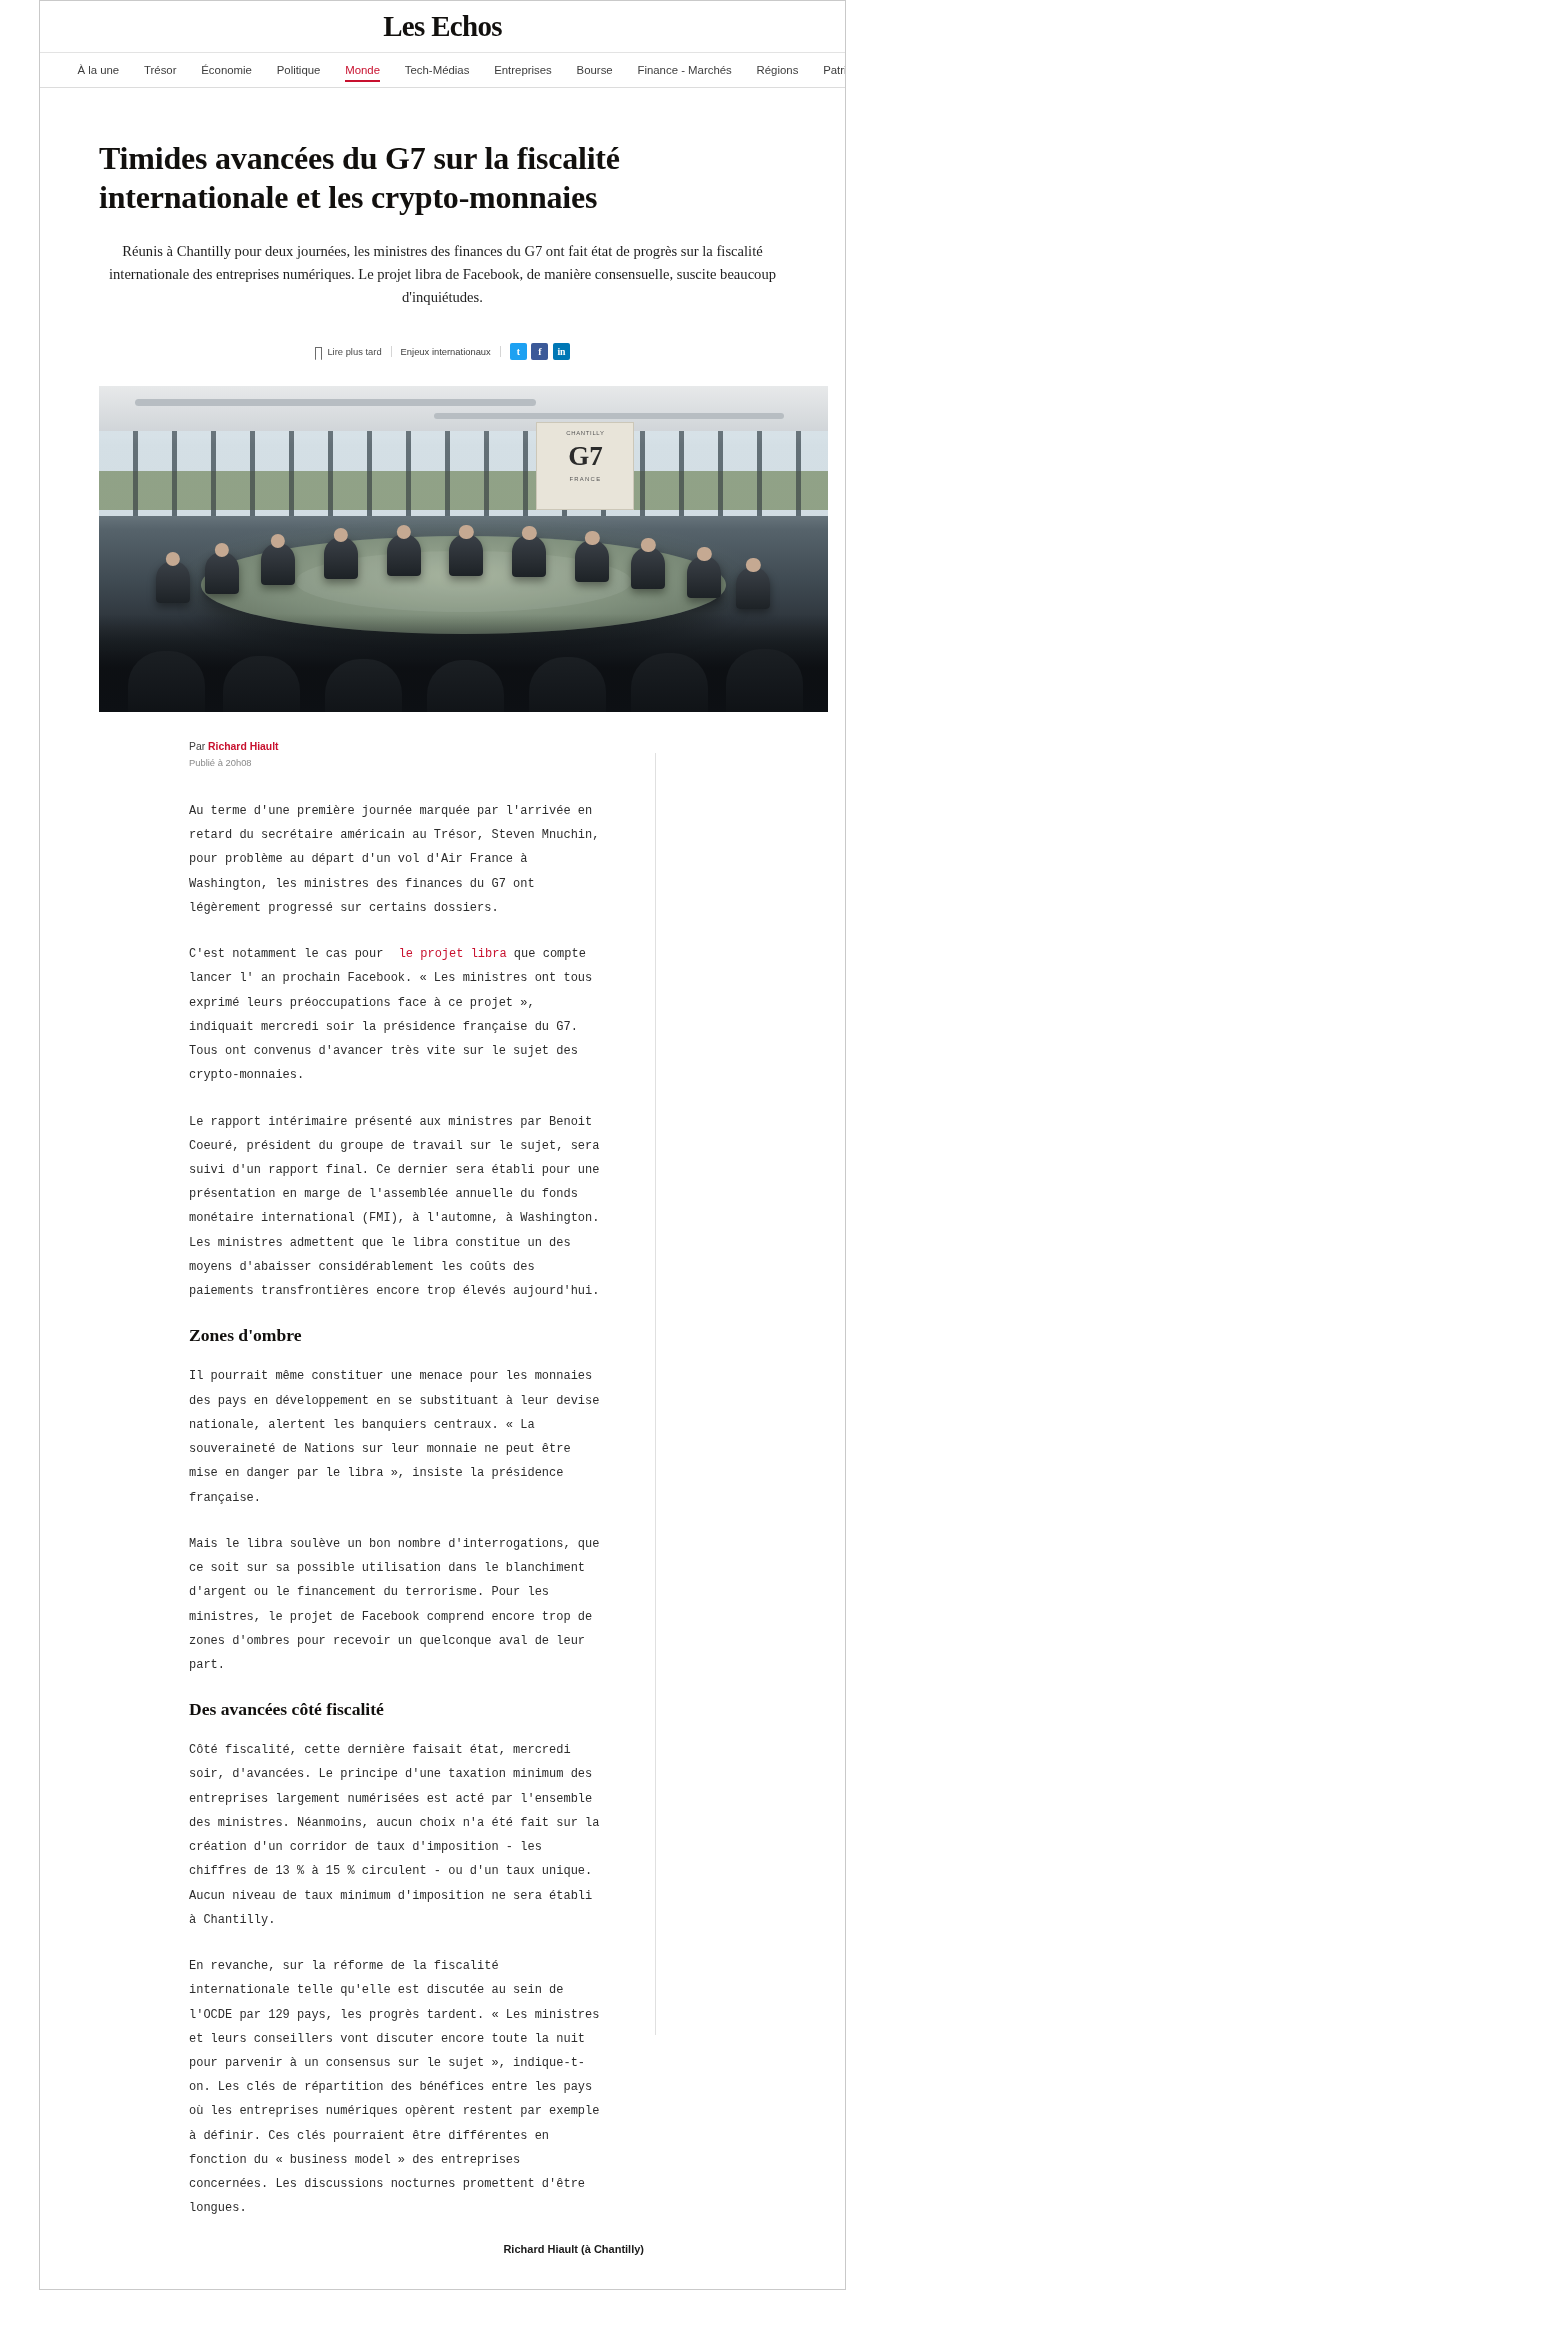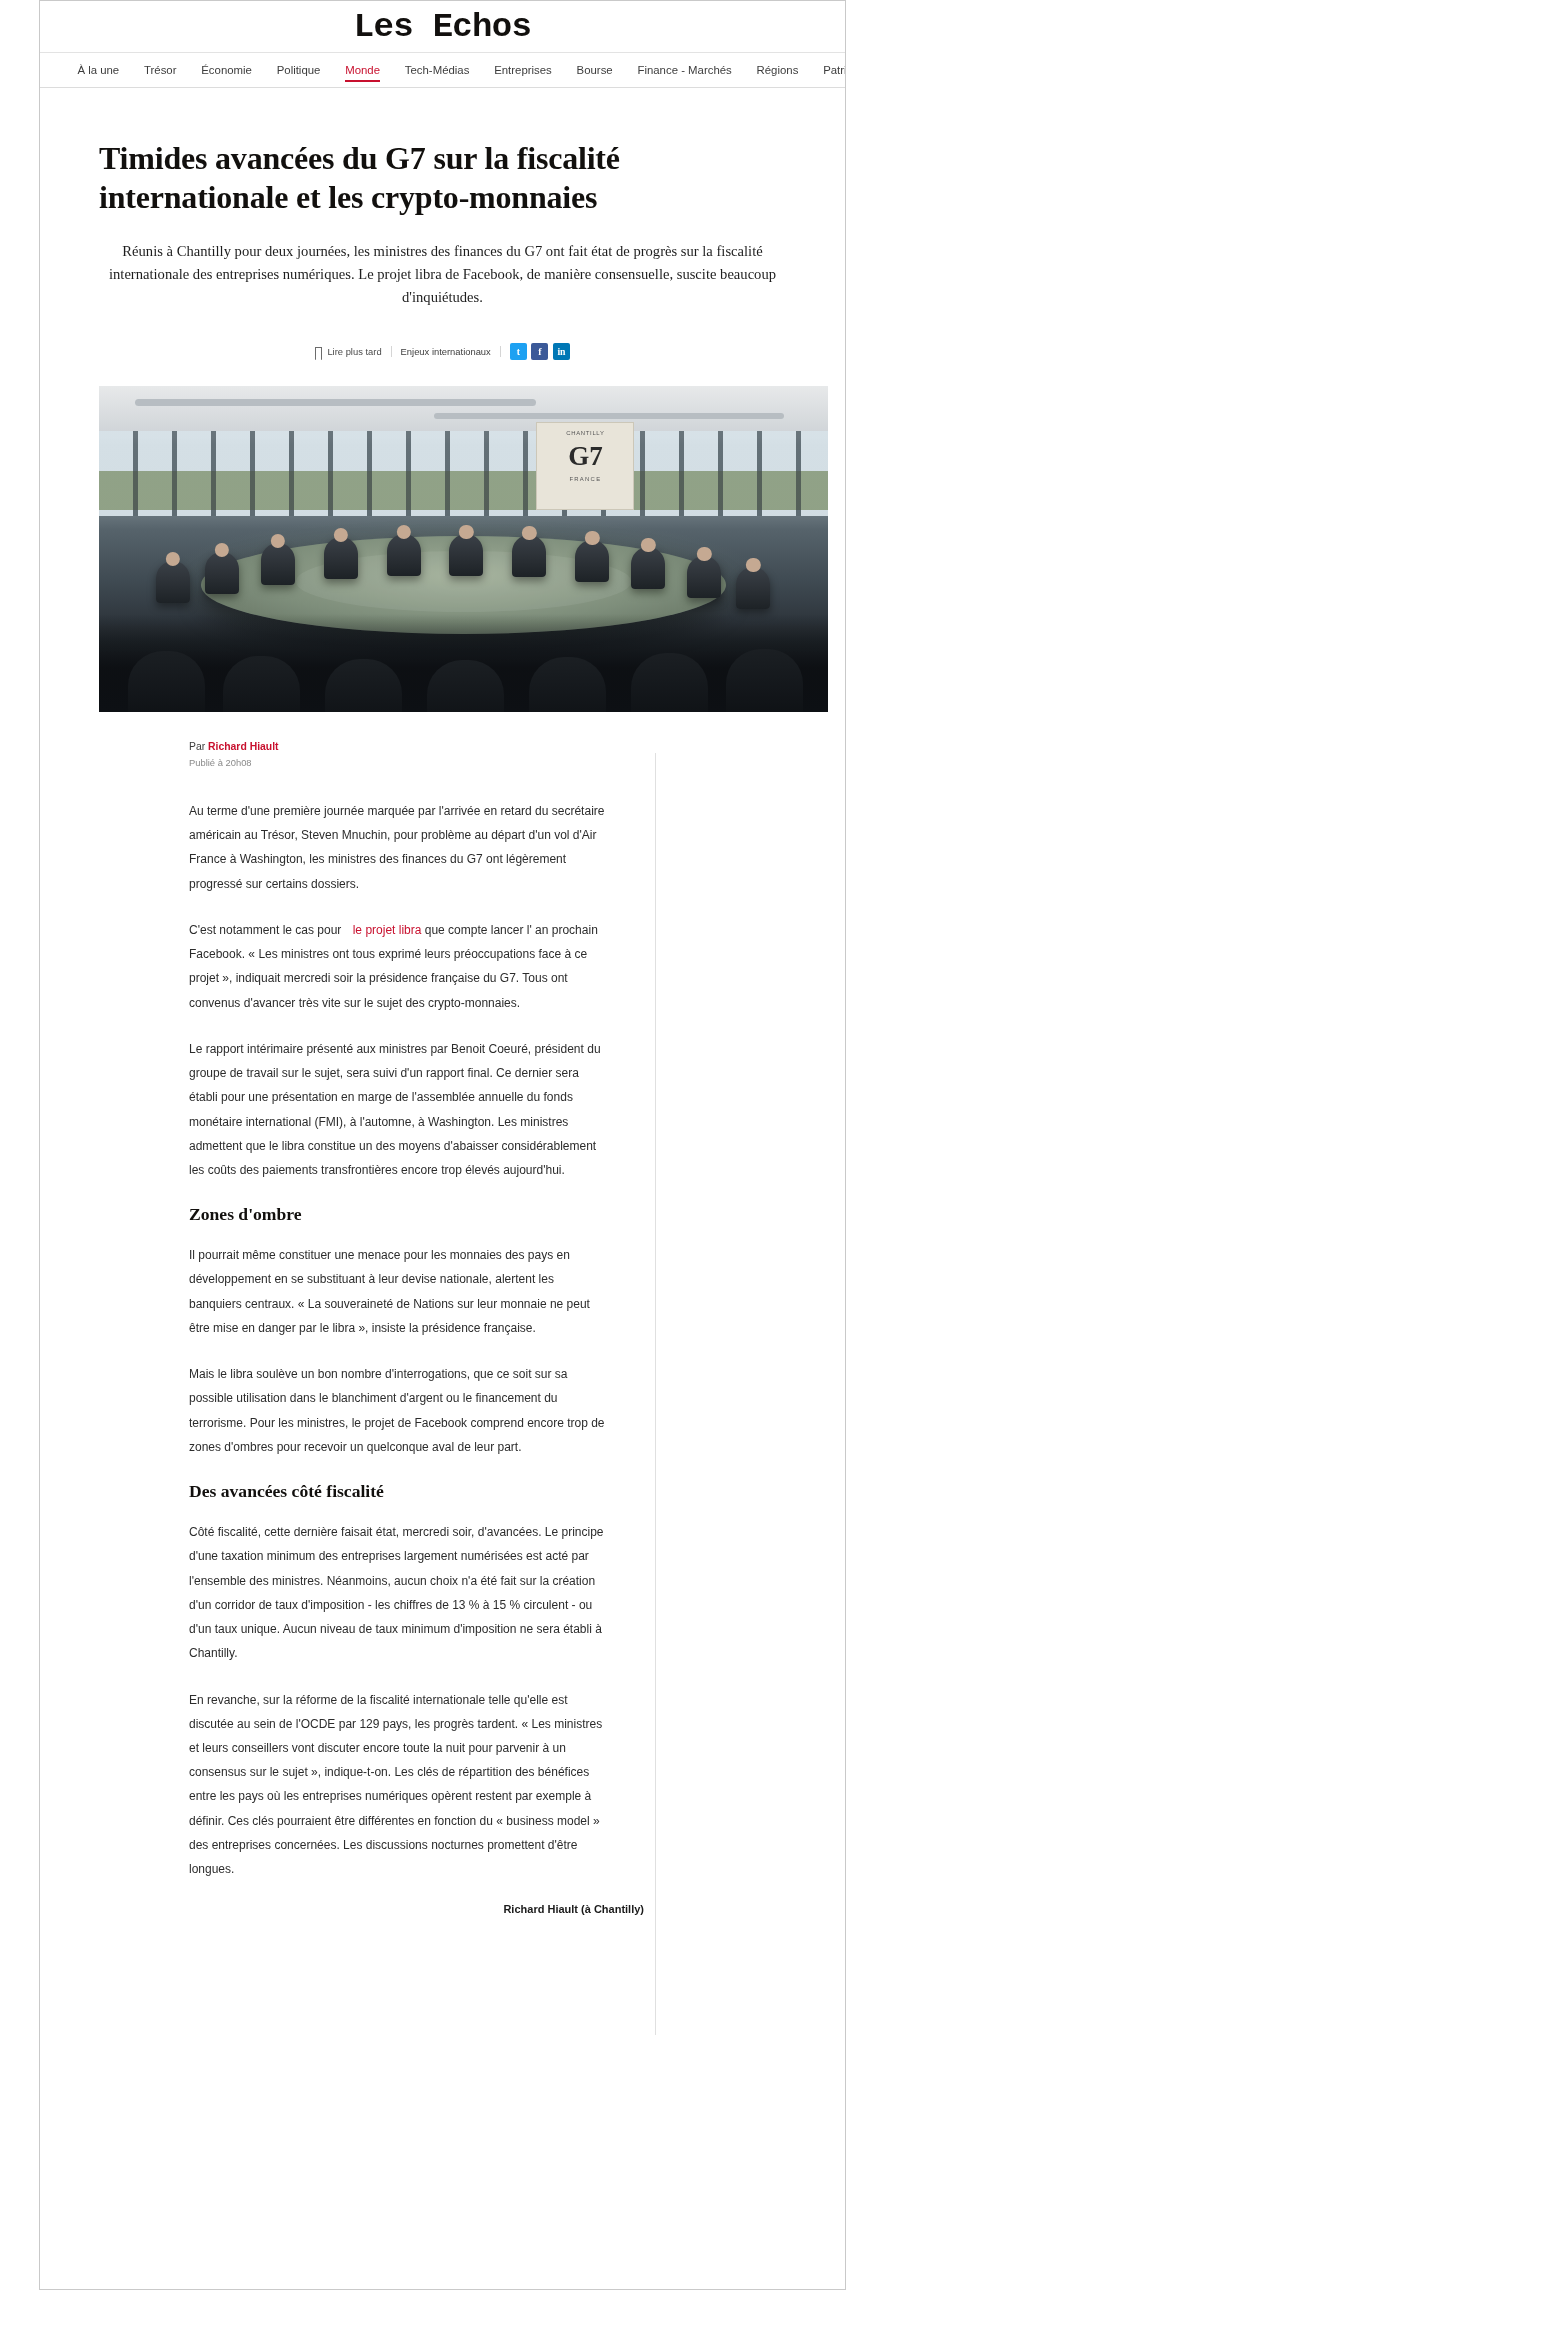--- a/index.html
+++ b/index.html
@@ -35,23 +35,23 @@
 
   
   .masthead {
     height: 51px;
     display: flex;
     align-items: center;
     justify-content: center;
     background: #ffffff;
   }
   .logo {
-    font-family: Liberation Mono, monospace;
+    font-family: Liberation Serif, serif;
     font-weight: bold;
-    font-size: 34px;
+    font-size: 29px;
     letter-spacing: -0.7px;
     color: #12100e;
   }
   .navbar {
     border-top: 0.7px solid #e3e3e3;
     border-bottom: 0.7px solid #dcdcdc;
     height: 34px;
     display: flex;
     align-items: center;
     padding-left: 25px;
@@ -300,20 +300,21 @@
     width: 0.7px;
     height: 1282px;
     background: #e0e0e0;
   }
   .body-wrap p {
     font-size: 12px;
     line-height: 2.02;
     color: #2c2c2c;
     margin: 0 0 22px 0;
     max-width: 416px;
+    font-family: Liberation Mono, monospace;
   }
   .body-wrap p a {
     color: #c8102e;
     text-decoration: none;
     padding-left: 8px;
   }
   h2.sub {
     font-family: "Liberation Serif", serif;
     font-weight: bold;
     font-size: 17.6px;

